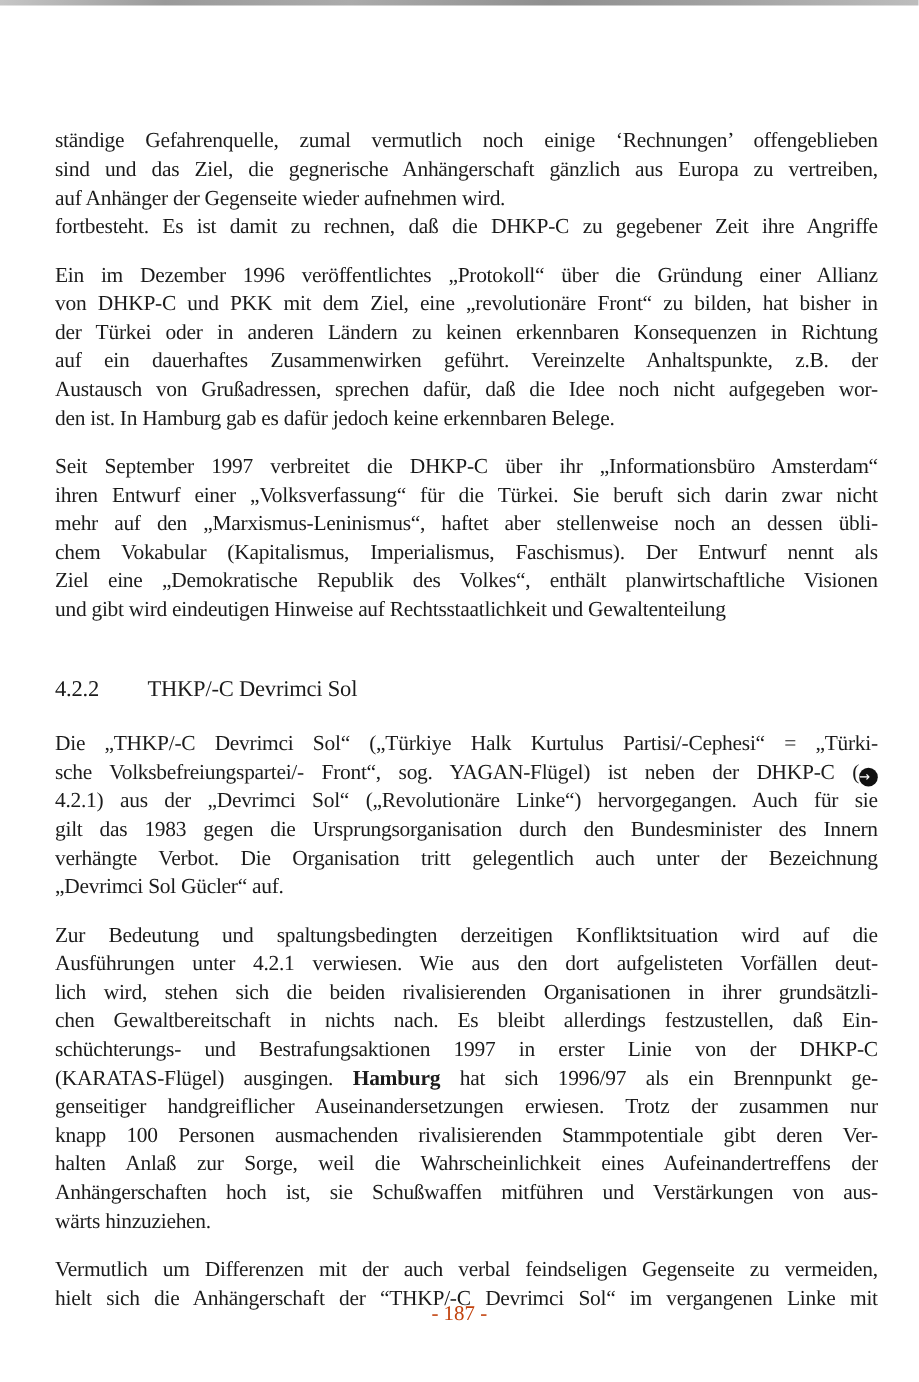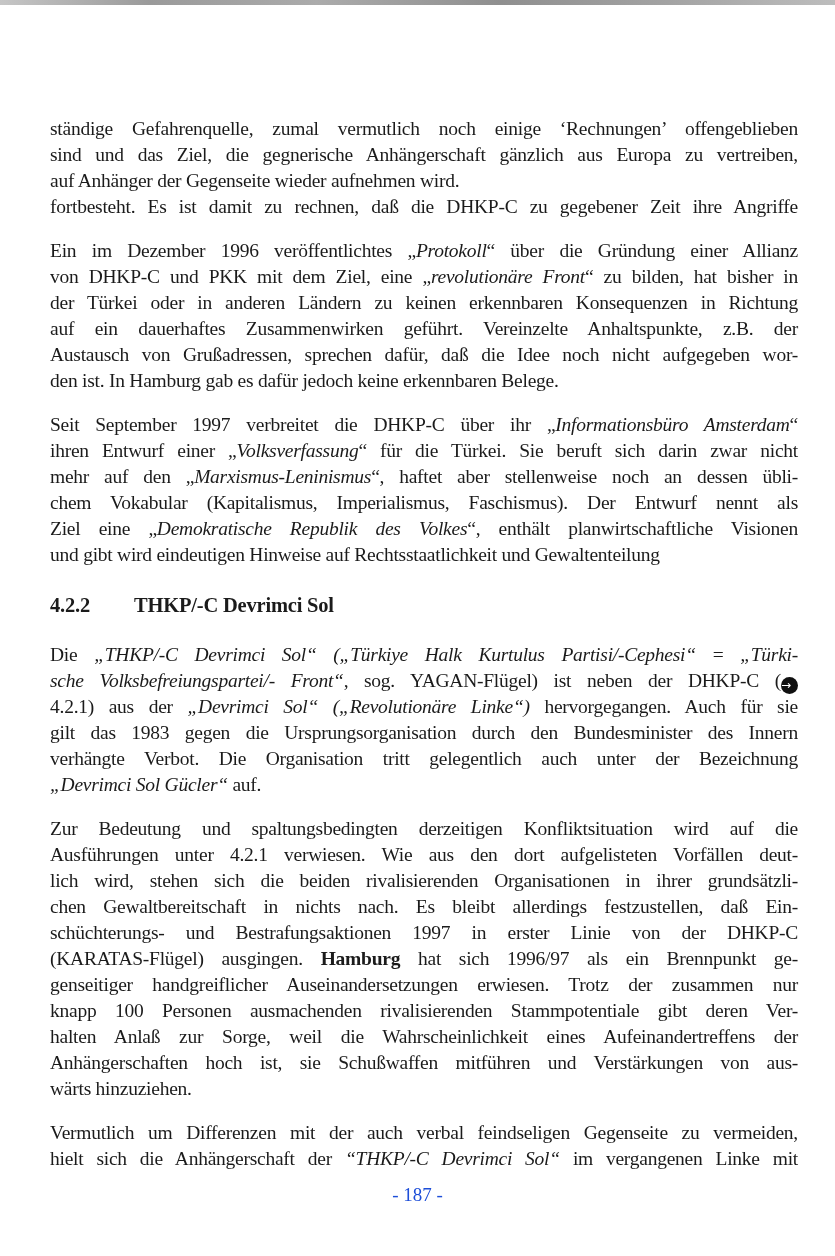--- a/index.html
+++ b/index.html
@@ -21,46 +21,46 @@
   .paragraph { margin:0 0 18px 0; }
   .line {
     font-size:19.5px;
     line-height:26px;
     letter-spacing:-0.25px;
     text-align:justify;
     text-align-last:justify;
     white-space:normal;
   }
   .line.last { text-align-last:left; }
-  .it { font-style:italic; }
+  .it { }
   .bd { font-weight:bold; }
   .heading {
-    margin:24px 0 24px 0;
-    font-weight:bold;
+    margin:46px 0 24px 0;
+    font-weight:normal;
     font-size:20.5px;
     line-height:26px;
     letter-spacing:-0.2px;
   }
   .heading .num { display:inline-block; width:84px; }
   .crossref {
     display:inline-block;
     width:17px; height:17px;
     background:#101010; color:#ffffff;
     border-radius:50%;
     font-size:12px; line-height:17px;
     text-align:center;
     vertical-align:-2px;
     font-family:"DejaVu Sans", sans-serif;
     letter-spacing:0;
   }
   .footer {
     position:absolute; top:1184px; left:0; width:835px;
     text-align:center;
     font-size:19px;
-    color:#1d4ed8;
+    color:#c2410c;
   }
 </style>
 </head>
 <body>
 
 <div class="scan-edge-top"></div>
 
 <div class="page">
   <div>
       <div class="paragraph">

